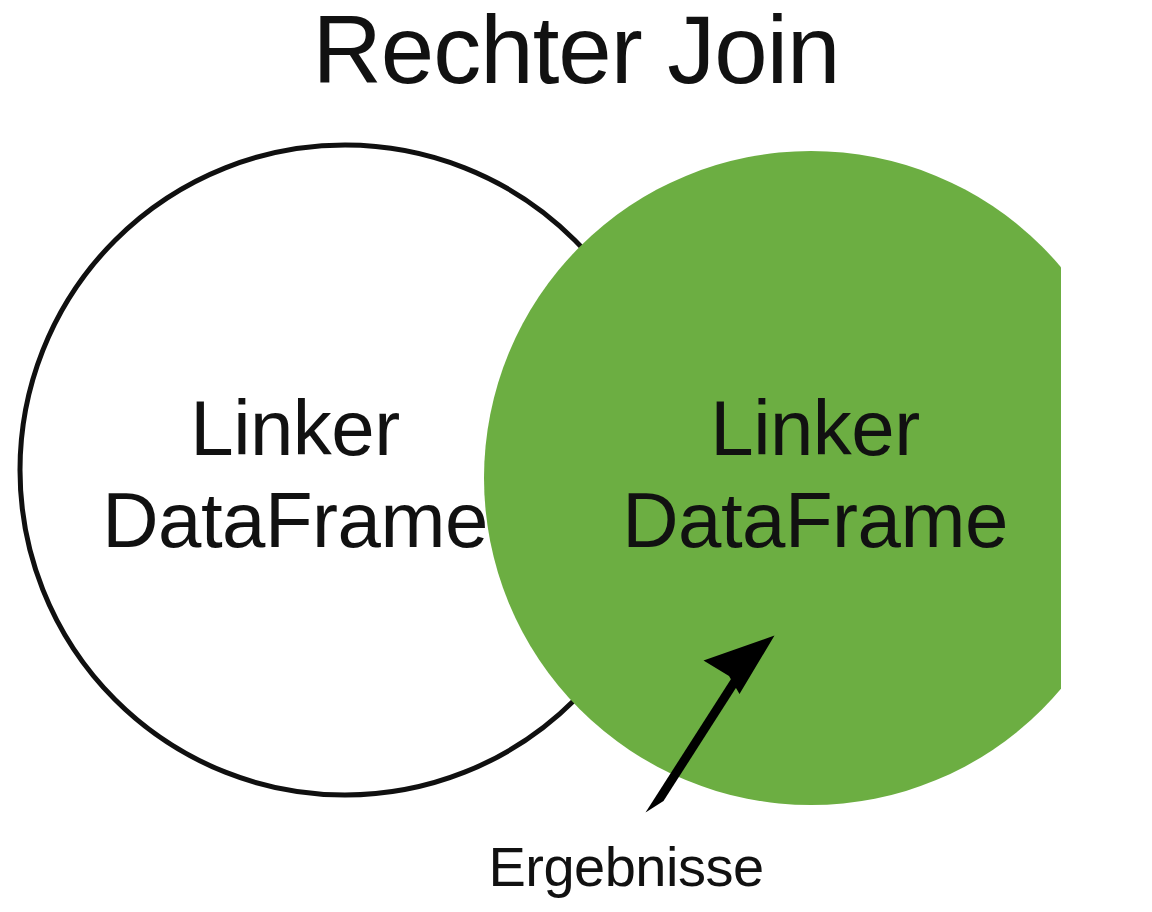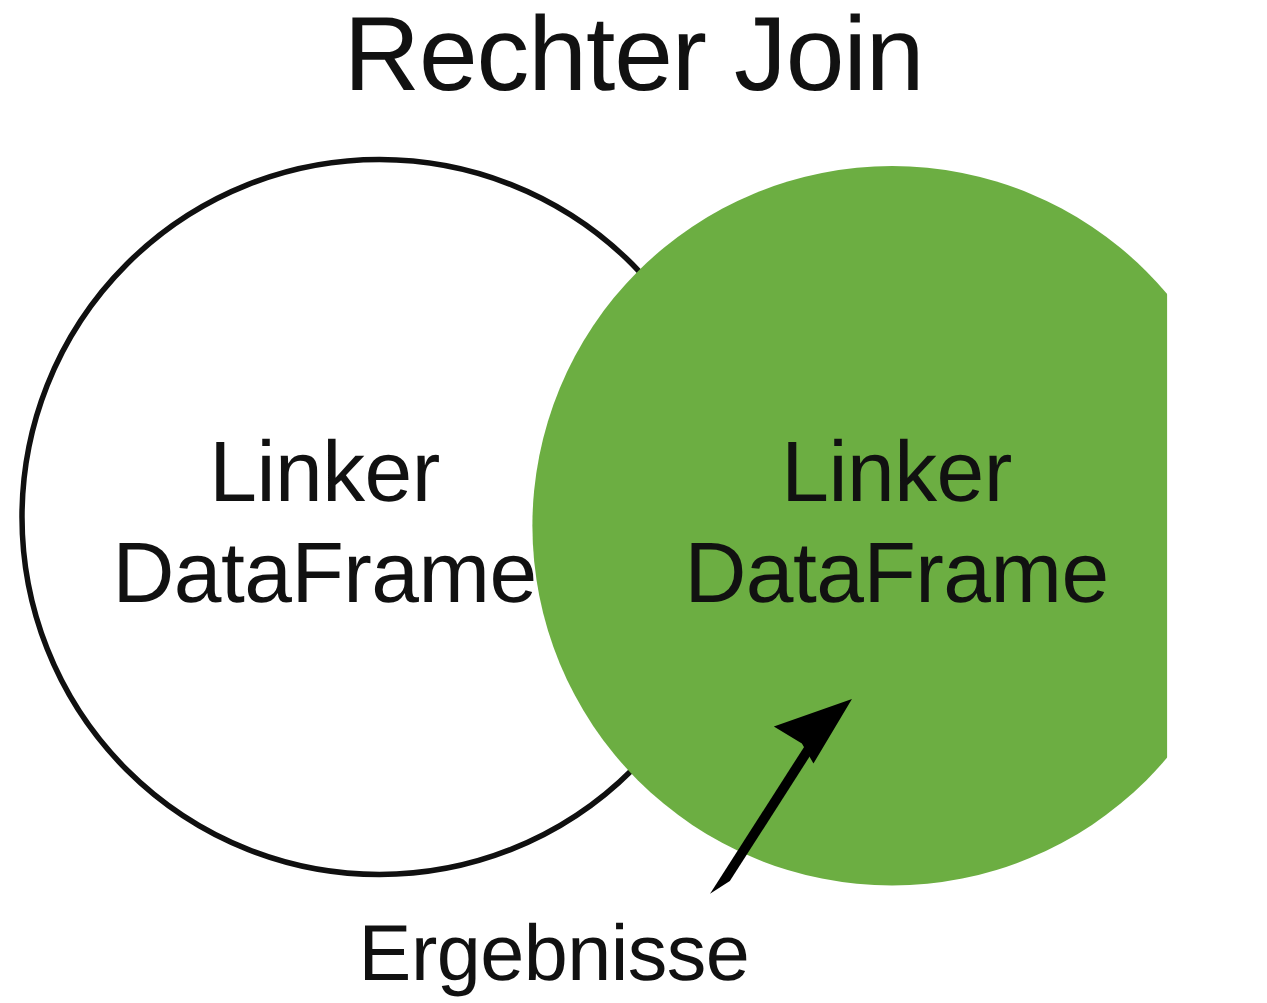--- a/index.html
+++ b/index.html
@@ -61,21 +61,22 @@
   #label-right {
     left: 580px;
     top: 382px;
     width: 470px;
   }
   .caption {
     position: absolute;
     left: 326px;
     top: 824px;
     width: 600px;
-    font-size: 72px;
+    text-align: center;
+    font-size: 56px;
     line-height: 86px;
     font-weight: 400;
     letter-spacing: -0.5px;
     white-space: nowrap;
     color: #111111;
   }
 </style>
 </head>
 <body>
 

